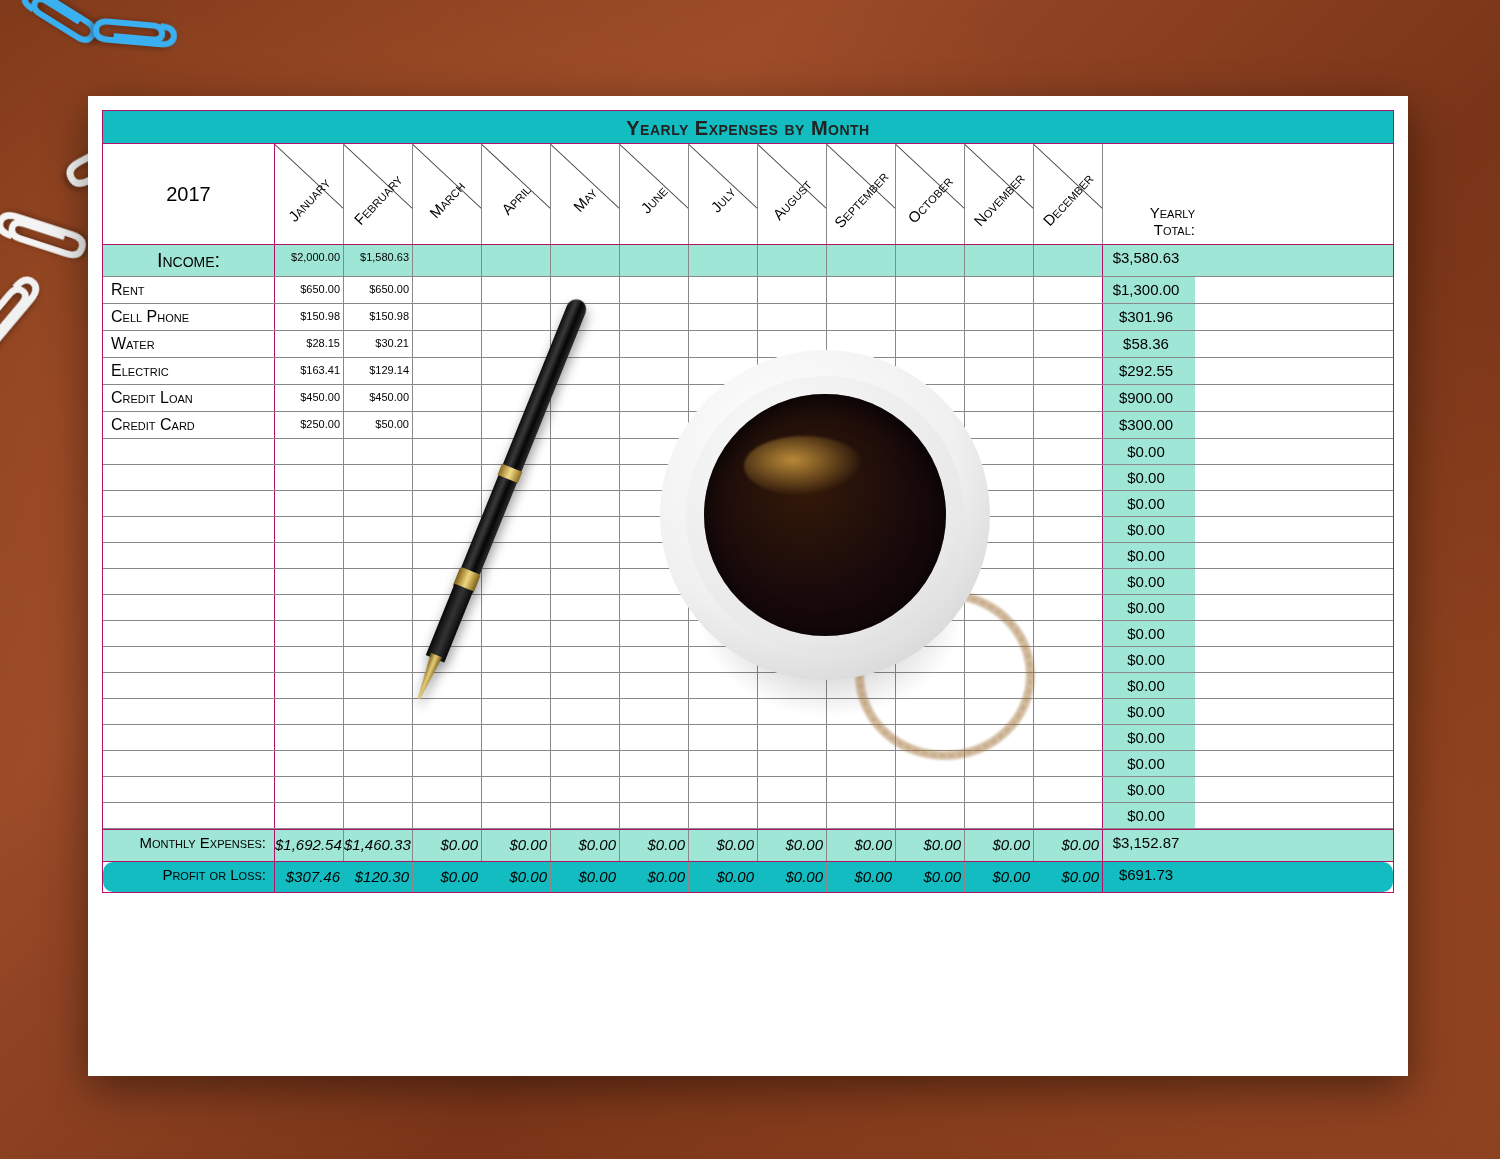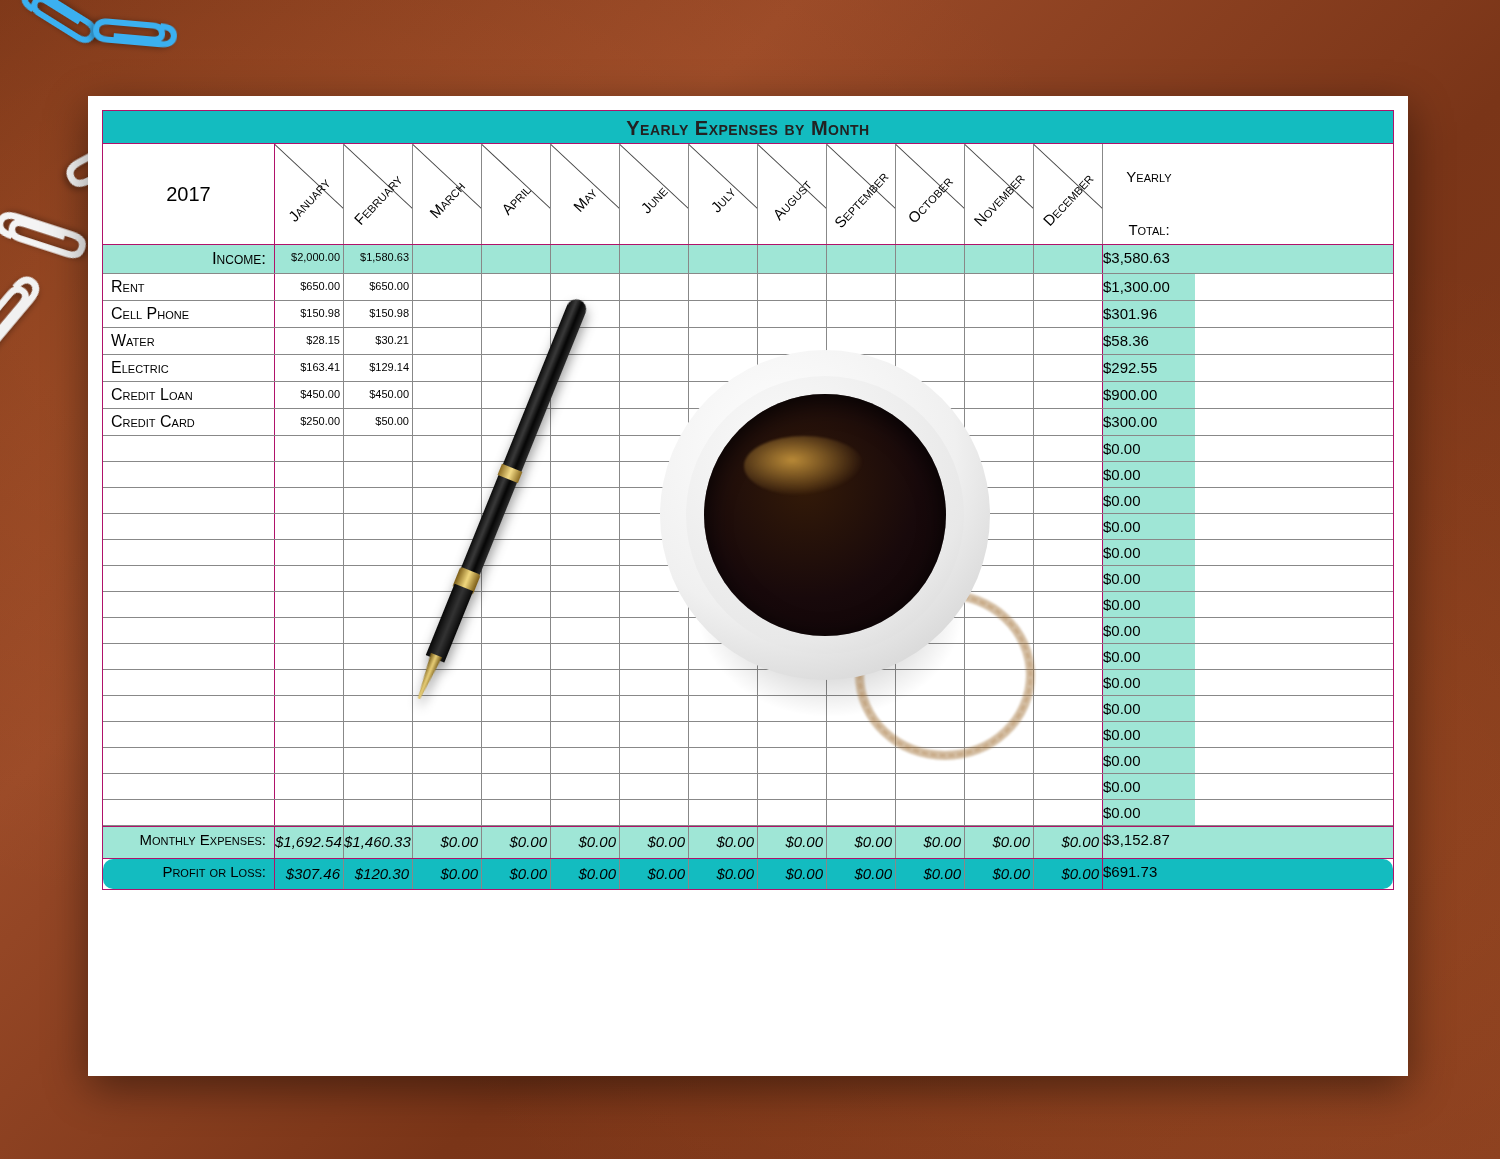--- a/index.html
+++ b/index.html
@@ -82,57 +82,56 @@
     transform-origin: center;
     font-size: 15px;
     white-space: nowrap;
     font-variant: small-caps;
   }
   .total-head {
     width: 92px;
     height: 100px;
     display: flex;
     flex-direction: column;
-    align-items: center;
+    align-items: flex-end;
     justify-content: flex-end;
     font-size: 15px;
     padding-bottom: 6px;
     line-height: 1.15;
     font-variant: small-caps;
-    gap: 36px;
   }
 
   
   .row {
     display: flex;
     border-bottom: 1px solid #888;
   }
   .row.income { background: #9fe6d6; }
   .row.income .total-cell { background: #9fe6d6; }
   .row .row-label {
     width: 172px;
     border-right: 1.5px solid #b0126a;
     padding: 4px 8px;
     font-size: 16px;
     font-variant: small-caps;
   }
-  .row.income .row-label { text-align: right; font-size: 17px; }
+  .row.income .row-label { text-align: center; font-size: 20px; }
   .row .cell {
     width: 69px;
     border-right: 1px solid #888;
     text-align: right;
     padding: 4px 3px 4px 0;
     font-size: 11px;
     line-height: 1.5;
     font-family: Arial, sans-serif;
   }
   .row .cell:nth-child(13) { border-right: 1.5px solid #b0126a; }
   .row .total-cell {
     width: 92px;
-    text-align: left;
+    text-align: center;
     padding: 4px 6px 4px 0;
     font-size: 15px;
     background: #9fe6d6;
     font-family: Arial, sans-serif;
   }
 
   .row.expense { background: #fff; }
   .row.monthly { background: #9fe6d6; border-top: 1.5px solid #b0126a; border-bottom: 1.5px solid #b0126a; }
   .row.profit  { background: #13bcc0; border-bottom: none; border-radius: 10px; }
   .row.monthly .row-label, .row.profit .row-label {

